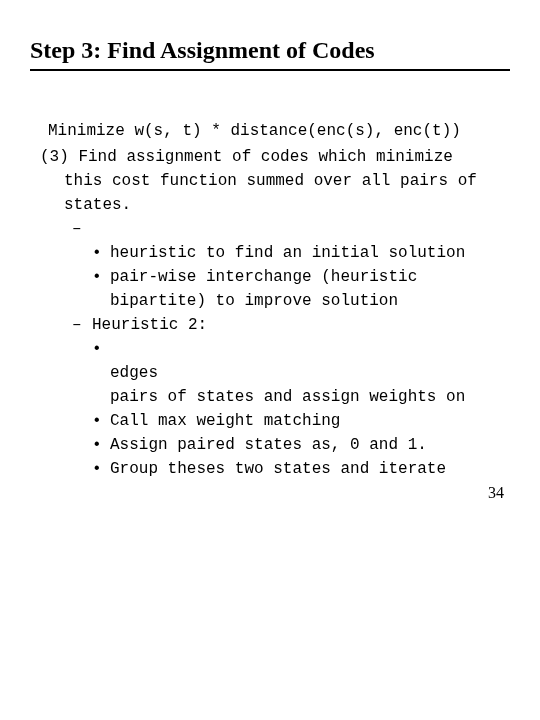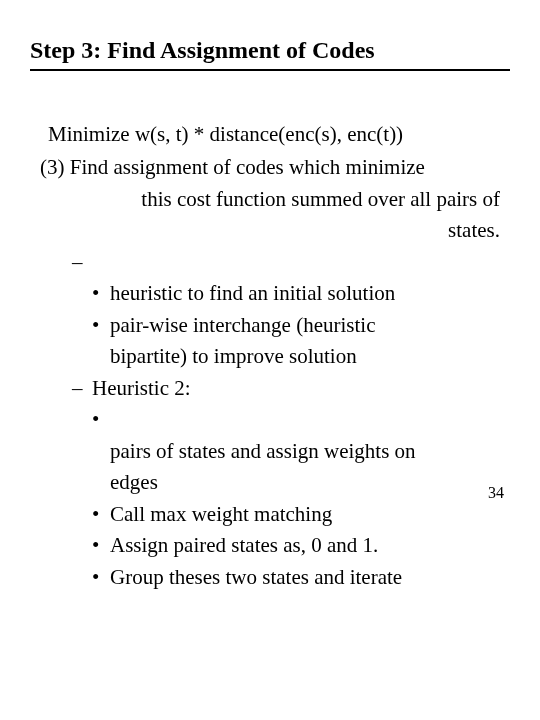--- a/index.html
+++ b/index.html
@@ -22,34 +22,34 @@
     border-bottom: 2px solid #000;
     padding-bottom: 4px;
     margin-bottom: 48px;
   }
   .title {
     font-size: 24px;
     font-weight: bold;
     line-height: 1.2;
   }
   .body {
-    font-size: 21px;
+    font-size: 16px;
     line-height: 1.5;
     padding-left: 10px;
     padding-right: 10px;
+    font-family: Liberation Mono, monospace;
   }
   .line-objective {
     margin-left: 8px;
   }
   .point3 {
     margin-top: 2px;
   }
   .point3-cont {
-    margin-left: 48px;
-    text-align: right;
+    margin-left: 24px;
   }
   .dash-list {
     margin-left: 32px;
   }
   .dash-item {
     display: flex;
   }
   .dash-mark {
     width: 20px;
     flex: none;
@@ -114,24 +114,24 @@
       <div class="dash-item">
         <span class="dash-mark">–</span>
         <span>Heuristic 2:</span>
       </div>
     </div>
     <div class="bullet-list">
       <div class="bullet-item">
         <span class="bullet-mark">•</span>
       </div>
       <div class="bullet-item">
-        <span class="bullet-cont">pairs of  states  and assign weights on</span>
+        <span class="bullet-cont">edges</span>
       </div>
       <div class="bullet-item">
-        <span class="bullet-cont">edges</span>
+        <span class="bullet-cont">pairs of  states  and assign weights on</span>
       </div>
       <div class="bullet-item">
         <span class="bullet-mark">•</span>
         <span>Call max weight matching</span>
       </div>
       <div class="bullet-item">
         <span class="bullet-mark">•</span>
         <span>Assign paired states as, 0 and 1.</span>
       </div>
       <div class="bullet-item">

